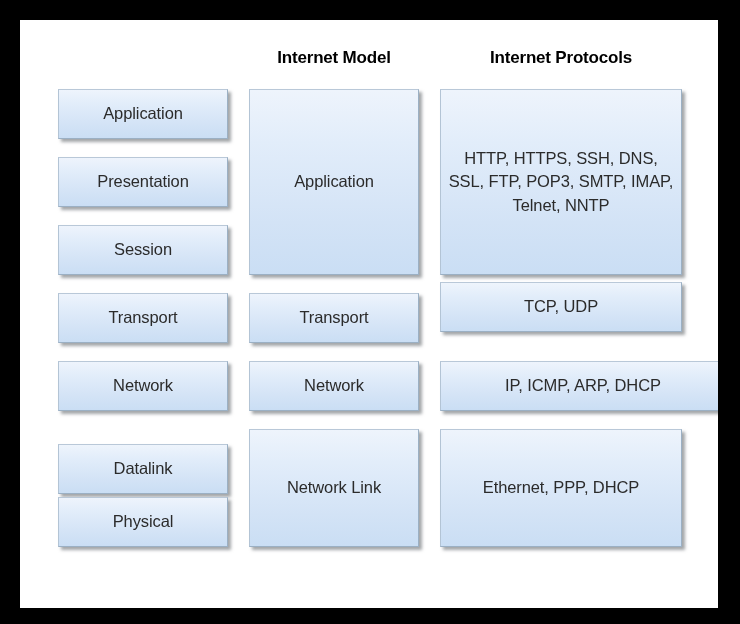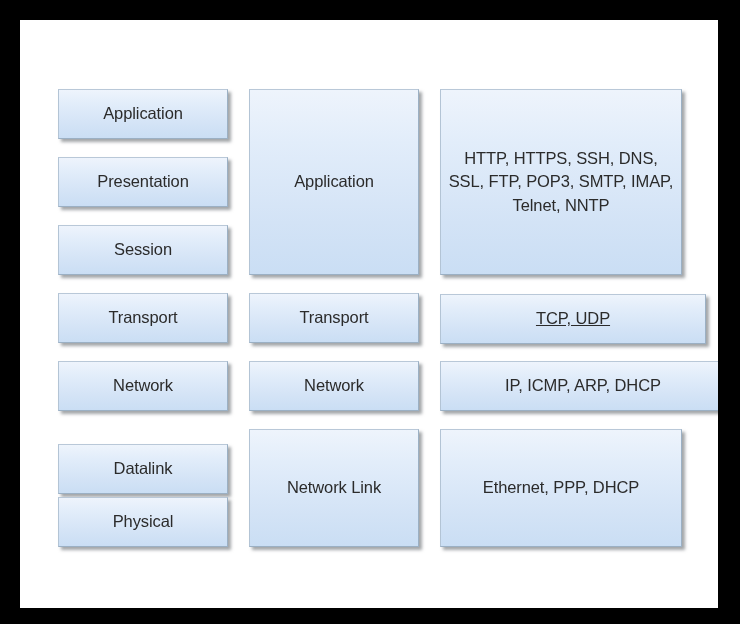--- a/index.html
+++ b/index.html
@@ -70,40 +70,42 @@
     font-size: 16.5px;
   }
 </style>
 </head>
 <body>
 
 <div id="frame">
   <div id="canvas">
 
 
+    <div class="col-header" style="left:229px; top:28px; width:170px;">Internet Model</div>
 
+    <div class="col-header" style="left:420px; top:28px; width:242px;">Internet Protocols</div>
 
     <div class="col">
       <div class="box" style="left:38px; top:69px; width:170px; height:50px;">Application</div>
       <div class="box" style="left:38px; top:137px; width:170px; height:50px;">Presentation</div>
       <div class="box" style="left:38px; top:205px; width:170px; height:50px;">Session</div>
       <div class="box" style="left:38px; top:273px; width:170px; height:50px;">Transport</div>
       <div class="box" style="left:38px; top:341px; width:170px; height:50px;">Network</div>
       <div class="box" style="left:38px; top:409px; width:170px; height:50px;margin-top:15px;">Datalink</div>
       <div class="box" style="left:38px; top:477px; width:170px; height:50px;">Physical</div>
     </div>
 
     <div class="col">
       <div class="box" style="left:229px; top:69px; width:170px; height:186px;">Application</div>
       <div class="box" style="left:229px; top:273px; width:170px; height:50px;">Transport</div>
       <div class="box" style="left:229px; top:341px; width:170px; height:50px;">Network</div>
       <div class="box" style="left:229px; top:409px; width:170px; height:118px;">Network Link</div>
     </div>
 
     <div class="col">
       <div class="box multi" style="left:420px; top:69px; width:242px; height:186px;">HTTP, HTTPS, SSH, DNS, SSL, FTP, POP3, SMTP, IMAP, Telnet, NNTP</div>
-      <div class="box" style="left:420px; top:274px; width:266px; height:50px;text-decoration:underline;">TCP, UDP</div>
+      <div class="box" style="left:420px; top:262px; width:242px; height:50px;">TCP, UDP</div>
       <div class="box" style="left:420px; top:341px; width:286px; height:50px;">IP, ICMP, ARP, DHCP</div>
       <div class="box" style="left:420px; top:409px; width:242px; height:118px;">Ethernet, PPP, DHCP</div>
     </div>
 
   </div>
 </div>
 
 </body></html>

